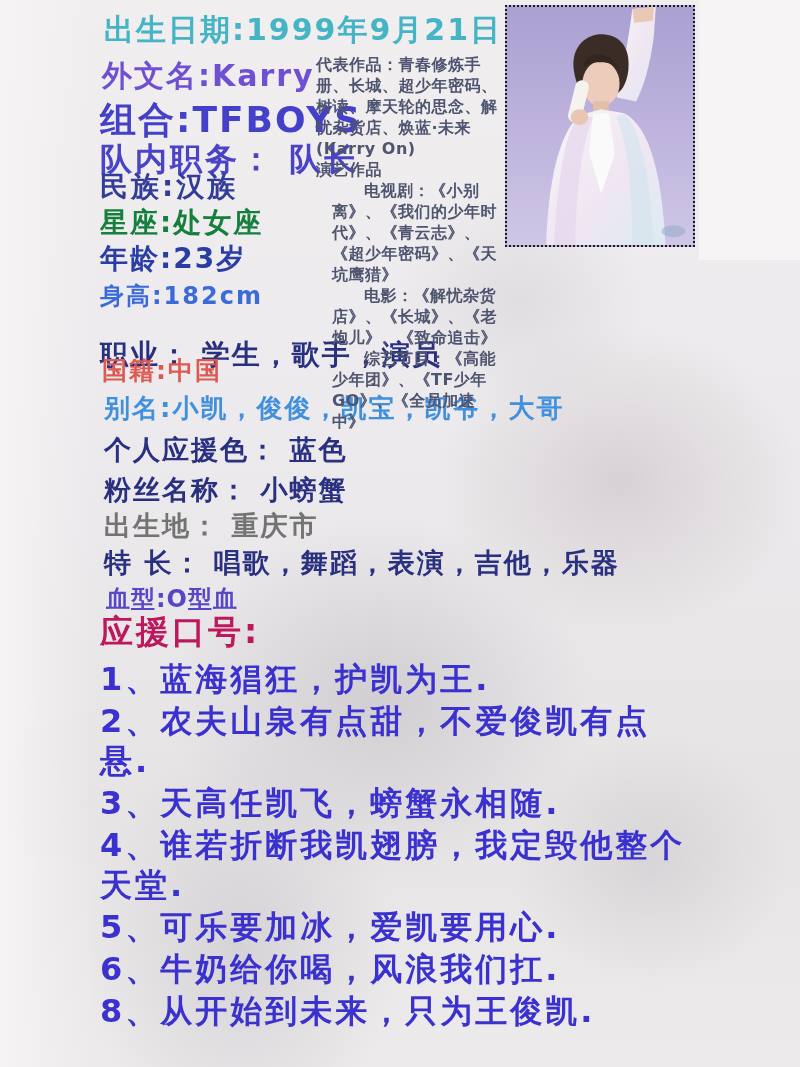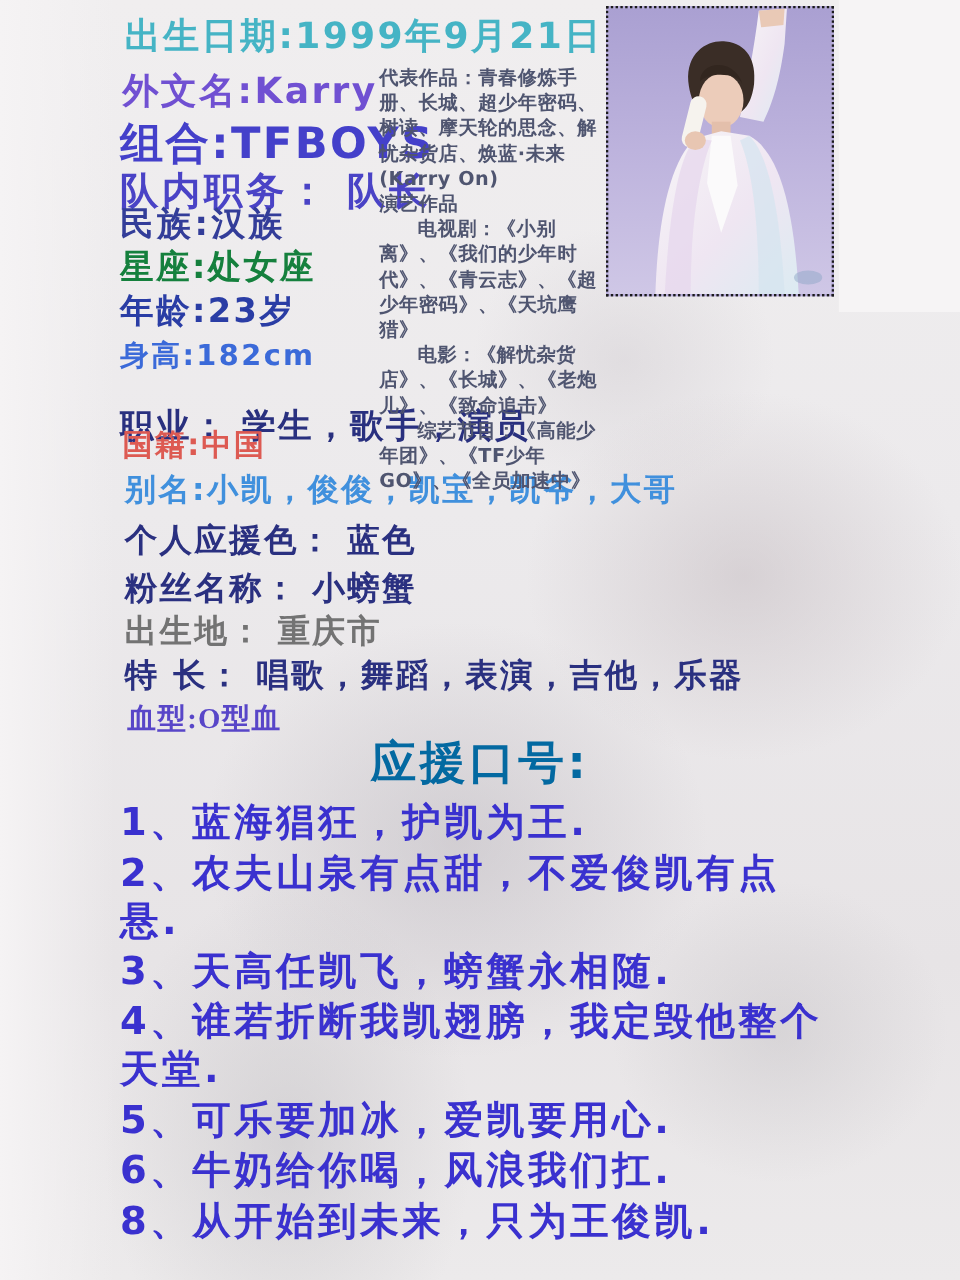--- a/index.html
+++ b/index.html
@@ -33,31 +33,31 @@
   .f-zodiac  {left:100px;top:204px;font-size:28px;color:#15803d;letter-spacing:2px;}
   .f-age     {left:100px;top:240px;font-size:28px;color:#2a3da5;letter-spacing:2px;}
   .f-height  {left:100px;top:280px;font-size:24px;color:#3b6ad9;letter-spacing:2px;}
   .f-occ     {left:100px;top:317px;font-size:28px;color:#29307f;letter-spacing:2px;margin-top:19px;}
   .f-nation  {left:102px;top:354px;font-size:25px;color:#dd5a52;letter-spacing:2px;}
   .f-alias   {left:104px;top:391px;font-size:26px;color:#4090dd;letter-spacing:2px;}
   .f-supcol  {left:104px;top:432px;font-size:27px;color:#2a3080;letter-spacing:2px;}
   .f-fanname {left:104px;top:472px;font-size:27px;color:#2a3080;letter-spacing:2px;}
   .f-birthpl {left:104px;top:508px;font-size:27px;color:#737373;letter-spacing:2px;}
   .f-special {left:104px;top:545px;font-size:27px;color:#2a3080;letter-spacing:2px;}
-  .f-blood   {left:106px;top:583px;font-size:24px;color:#5846c8;letter-spacing:1px;font-family:Liberation Serif, serif;}
+  .f-blood   {left:106px;top:583px;font-size:24px;color:#5846c8;letter-spacing:1px;}
   
   .works{
     position:absolute;left:316px;top:54px;width:192px;z-index:2;
     font-size:16px;line-height:21px;font-weight:bold;color:#4f5570;letter-spacing:0.5px;
   }
   .works .p{white-space:normal;}
-  .works .p.indent{text-indent:2em;}
+  .works .p.indent{text-indent:2em;margin-left:16px;}
   
   .slogans{position:absolute;left:100px;top:610px;width:600px;z-index:2;}
-  .slogan-header{font-size:38px;font-weight:bold;color:#0369a1;letter-spacing:3px;margin-bottom:4px;text-align:center;}
+  .slogan-header{font-size:33px;font-weight:bold;color:#be185d;letter-spacing:3px;margin-bottom:4px;}
   .slogan{font-size:32px;line-height:40px;font-weight:bold;color:#3a31cf;letter-spacing:3px;margin-bottom:2px;white-space:normal;}
   
   .photo{
     position:absolute;left:505px;top:5px;width:190px;height:242px;z-index:3;
     border:2px dotted #1b1b1b;box-sizing:border-box;background:#b8addb;
   }
   .photo svg{display:block;width:100%;height:100%;}
   .photo-strip{position:absolute;left:699px;top:0;width:101px;height:260px;background:#f6f4f5;z-index:1;}
 </style>
 </head>

